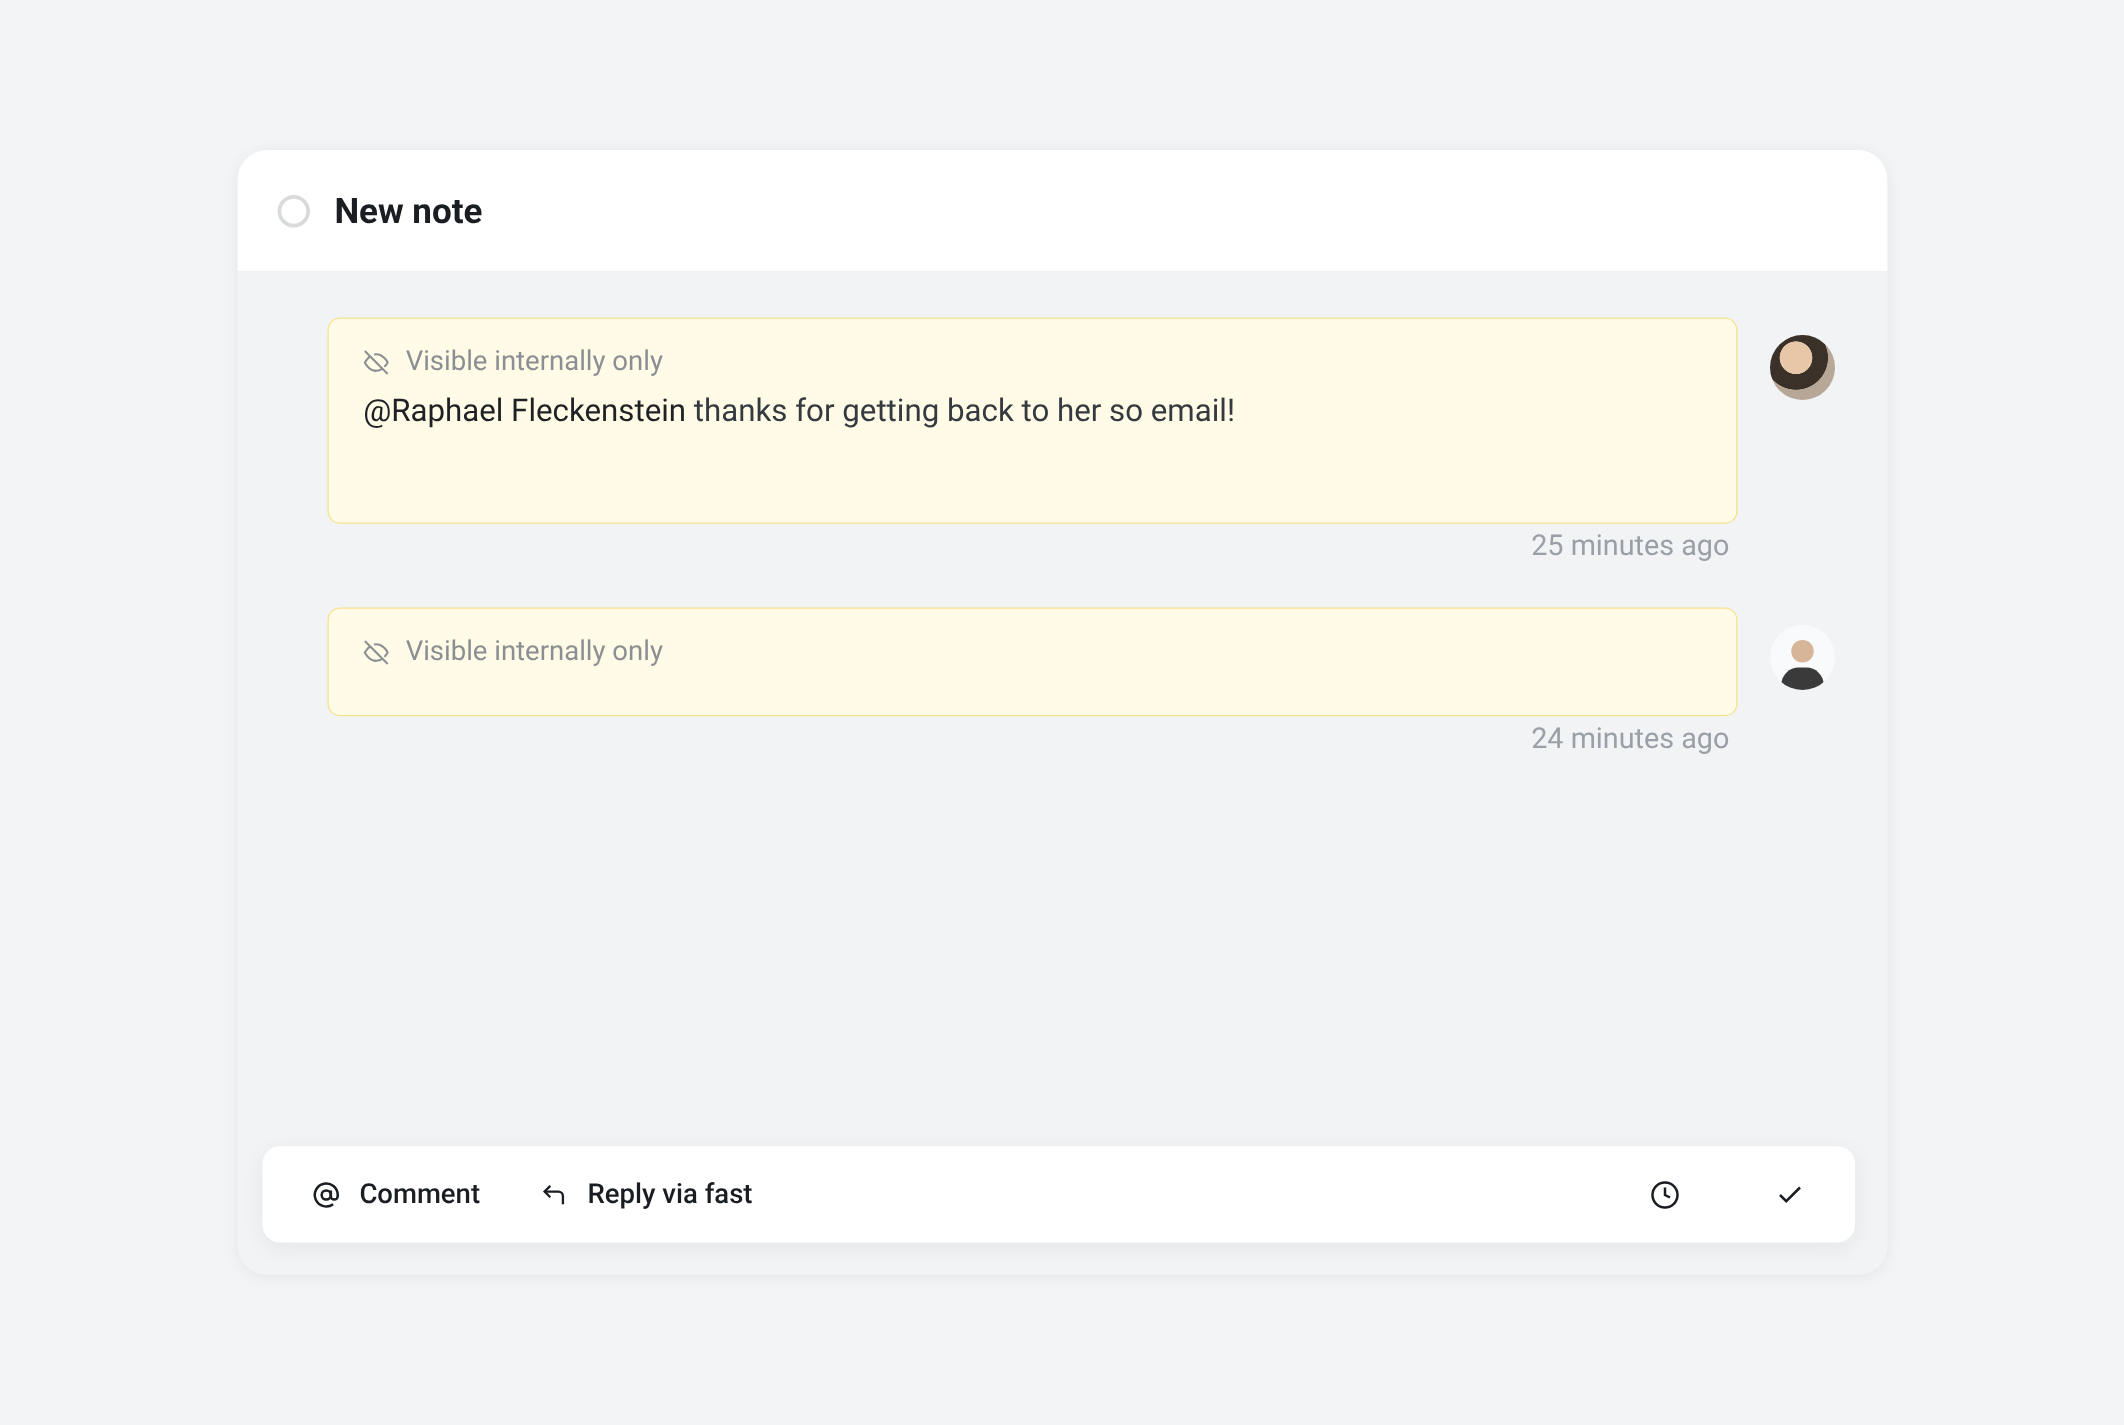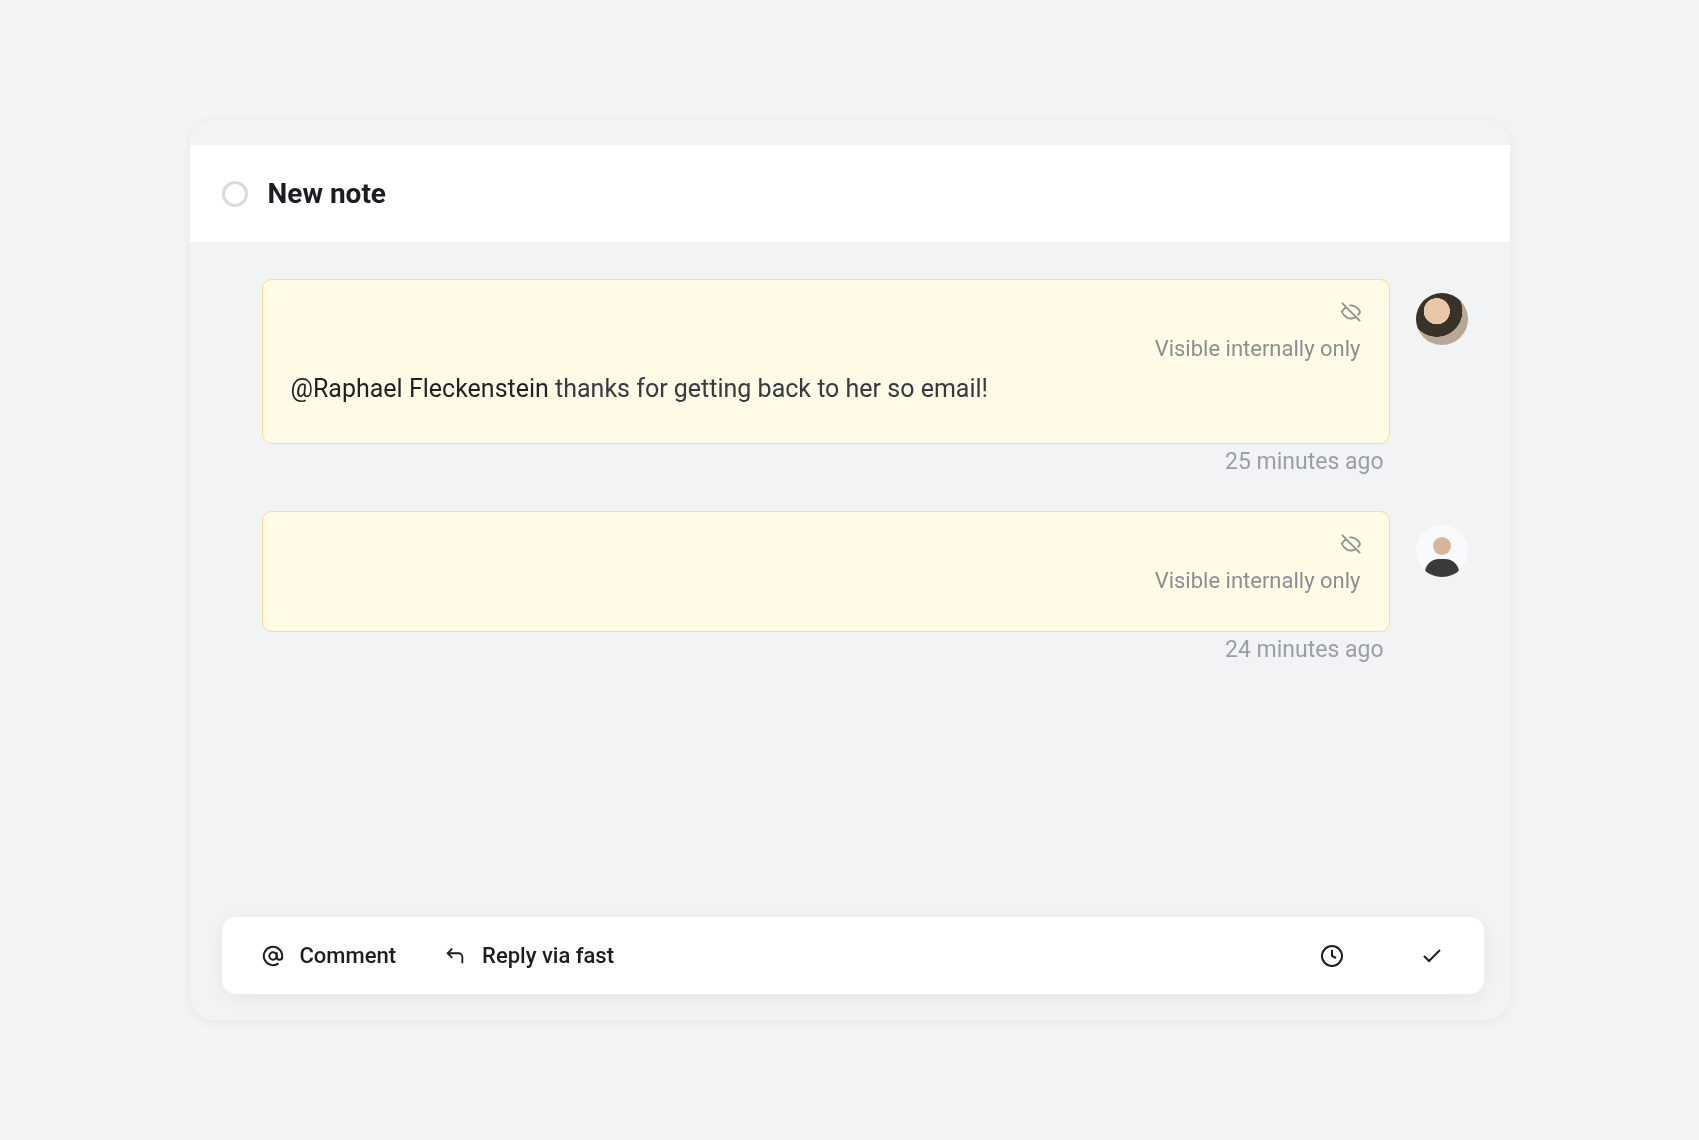--- a/index.html
+++ b/index.html
@@ -27,21 +27,20 @@
       display: flex;
       flex-direction: column;
     }
     .header-bar {
       background: #ffffff;
       padding: 32px 28px 32px 32px;
       display: flex;
       align-items: center;
       gap: 20px;
       border-bottom: 1px solid #eceef0;
-      margin-top: 25px;
     }
     .status-circle {
       width: 26px;
       height: 26px;
       border: 3px solid #d9dadc;
       border-radius: 50%;
     }
     .header-title {
       font-size: 28px;
       font-weight: 700;
@@ -63,26 +62,25 @@
       background: #fffbe6;
       border: 1.5px solid #f7e18a;
       border-radius: 10px;
       padding: 22px 28px 28px 28px;
     }
     .note-card.tall {
       min-height: 165px;
     }
     .note-visibility {
       display: flex;
-      align-items: flex-end;
+      align-items: center;
       gap: 14px;
       color: #8b8f94;
       font-size: 22px;
       margin-bottom: 10px;
-      flex-direction: column;
     }
     .eye-off-icon {
       width: 20px;
       height: 20px;
       stroke: #8b8f94;
       fill: none;
       stroke-width: 2;
     }
     .note-body {
       font-size: 25px;
@@ -123,21 +121,21 @@
     .timestamp-row {
       display: flex;
       justify-content: flex-end;
       padding: 4px 126px 36px 0;
     }
     .timestamp {
       color: #9aa0a6;
       font-size: 23px;
     }
     .composer-bar {
-      margin: 0 26px 26px 32px;
+      margin: 0 26px 26px 20px;
       background: #fff;
       border-radius: 14px;
       box-shadow: 0 4px 20px rgba(0,0,0,0.06);
       padding: 26px 40px;
       display: flex;
       align-items: center;
       gap: 48px;
     }
     .composer-action {
       display: flex;

